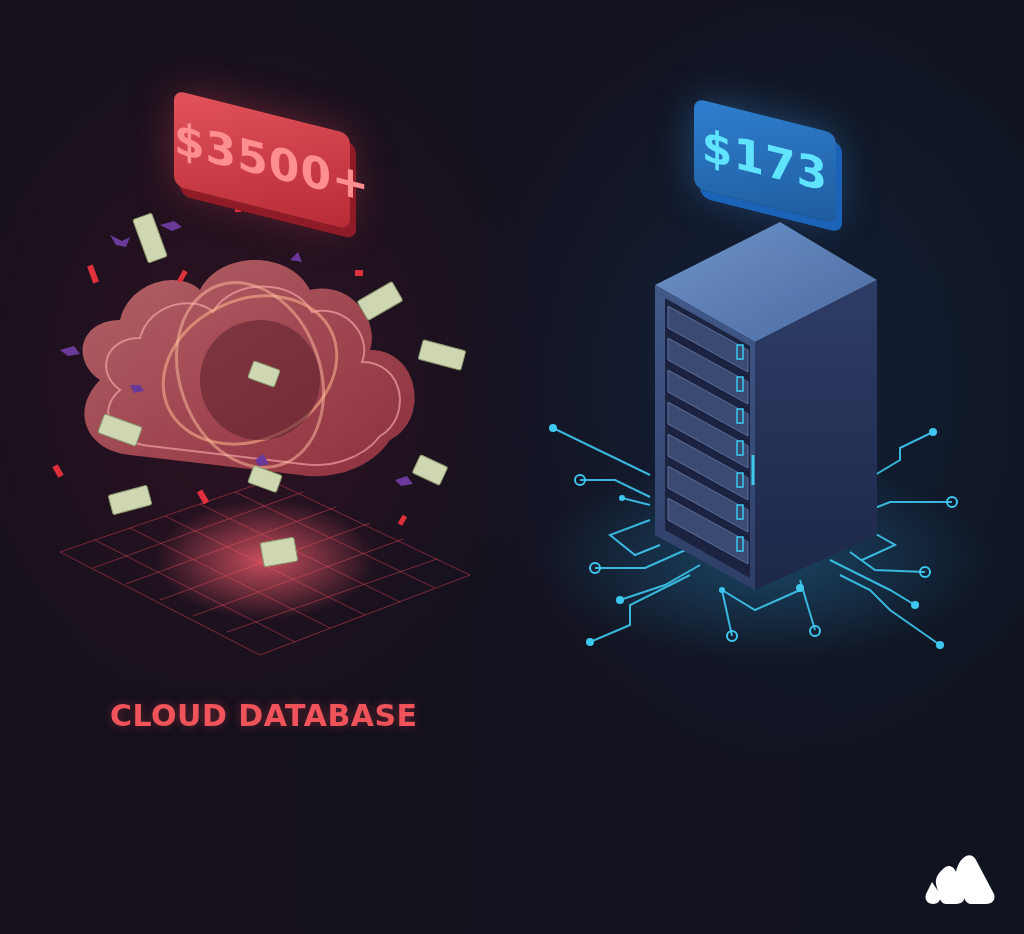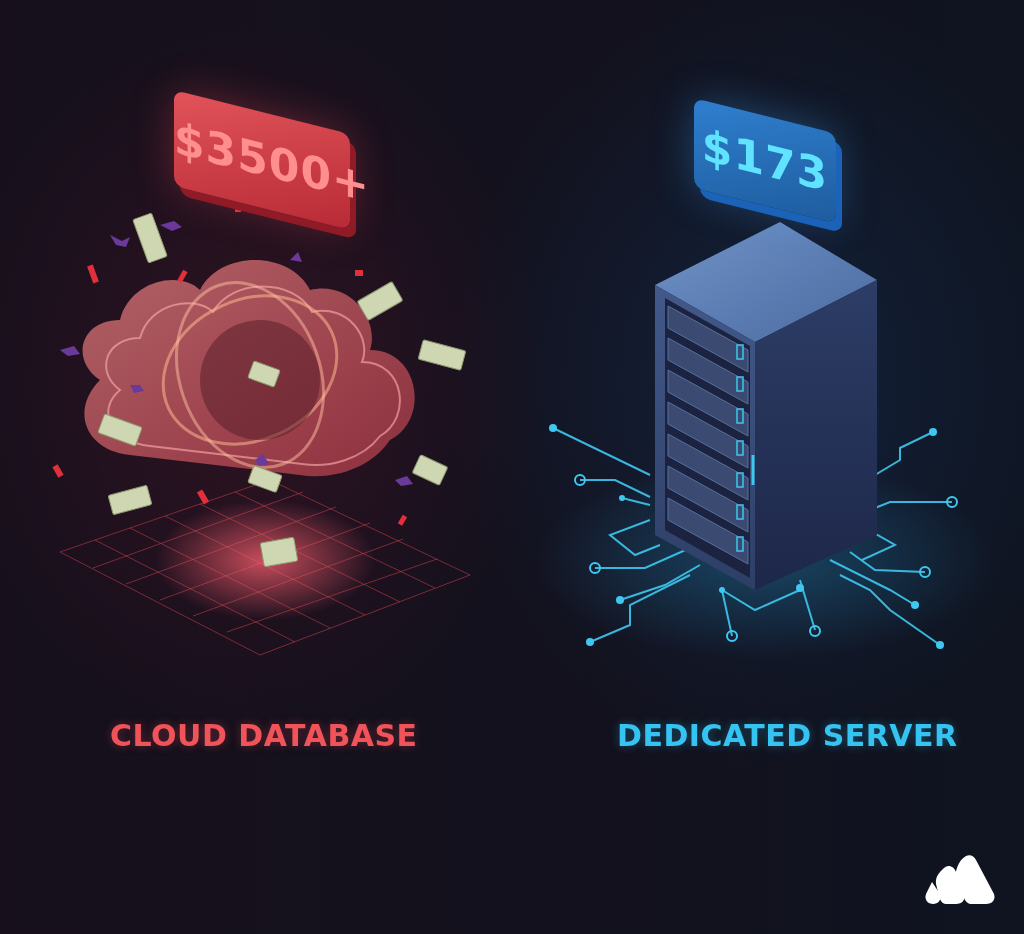--- a/index.html
+++ b/index.html
@@ -38,21 +38,21 @@
   .price-tag.blue {
     left:694px; top:98px; width:142px; height:90px;
     background:linear-gradient(160deg,#2f7fcf,#1e5c9e);
     border-radius:10px;
     transform:skewY(14deg);
     box-shadow:6px 8px 0 #1b63b8, 0 0 40px rgba(60,160,240,0.35);
     color:#5fe3ff;
     font-size:44px; line-height:90px; text-align:center;
   }
   .caption {
-    position:absolute; top:718px;
+    position:absolute; top:698px;
     font-weight:bold; font-size:30px; letter-spacing:0.5px;
     white-space:nowrap;
   }
   .caption.red { left:110px; color:#f0545a; text-shadow:0 0 10px rgba(240,80,90,0.35); }
   .caption.blue { left:617px; color:#35c4f2; text-shadow:0 0 10px rgba(50,190,240,0.35); }
 
   .logo { position:absolute; left:922px; top:854px; width:74px; height:50px; }
 </style>
 </head>
 <body>
@@ -211,20 +211,19 @@
       <rect x="737" y="345" width="6" height="14"></rect>
       <rect x="737" y="377" width="6" height="14"></rect>
       <rect x="737" y="409" width="6" height="14"></rect>
       <rect x="737" y="441" width="6" height="14"></rect>
       <rect x="737" y="473" width="6" height="14"></rect>
       <rect x="737" y="505" width="6" height="14"></rect>
       <rect x="737" y="537" width="6" height="14"></rect>
     </g>
   </svg>
   <div class="price-tag blue" style="left:182px;">$173</div>
-  <div class="caption blue" style="left:105px;">DEDICATED SERVER</div>
 </div>
 
 <svg class="logo" viewBox="0 0 74 50">
   <path d="M44,2 C48,0 52,2 54,6 L72,40 C74,46 70,50 64,50 L50,50 C46,50 44,48 42,44 L34,26 C32,20 36,6 44,2 Z" fill="#ffffff"></path>
   <path d="M22,14 C26,10 32,12 34,18 L42,40 C44,46 40,50 34,50 L24,50 C20,50 18,46 17,42 L14,30 C13,22 18,18 22,14 Z" fill="#ffffff"></path>
   <path d="M10,28 L4,40 C2,46 6,50 11,50 C16,50 20,46 18,40 Z" fill="#ffffff"></path>
 </svg>
 
 </body></html>

